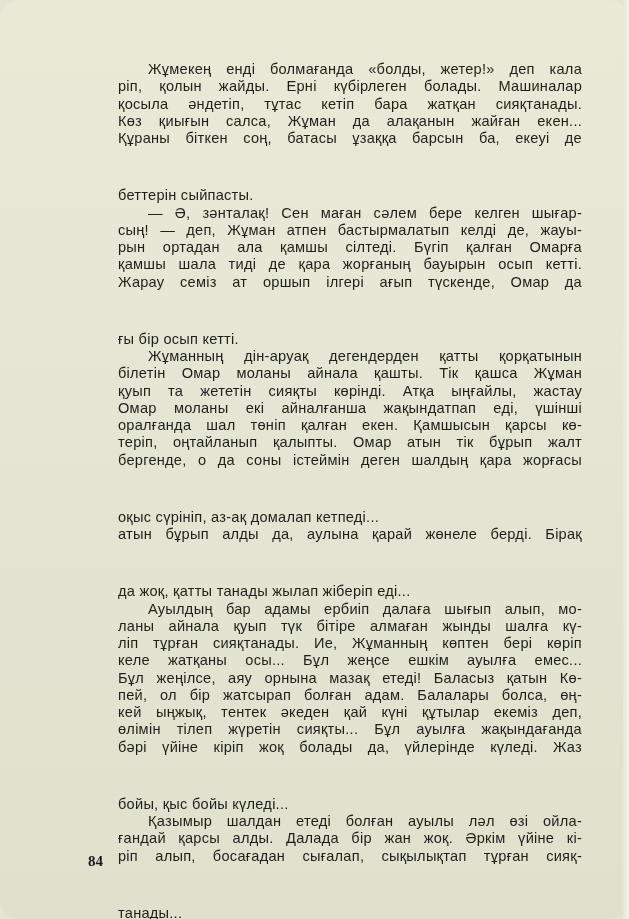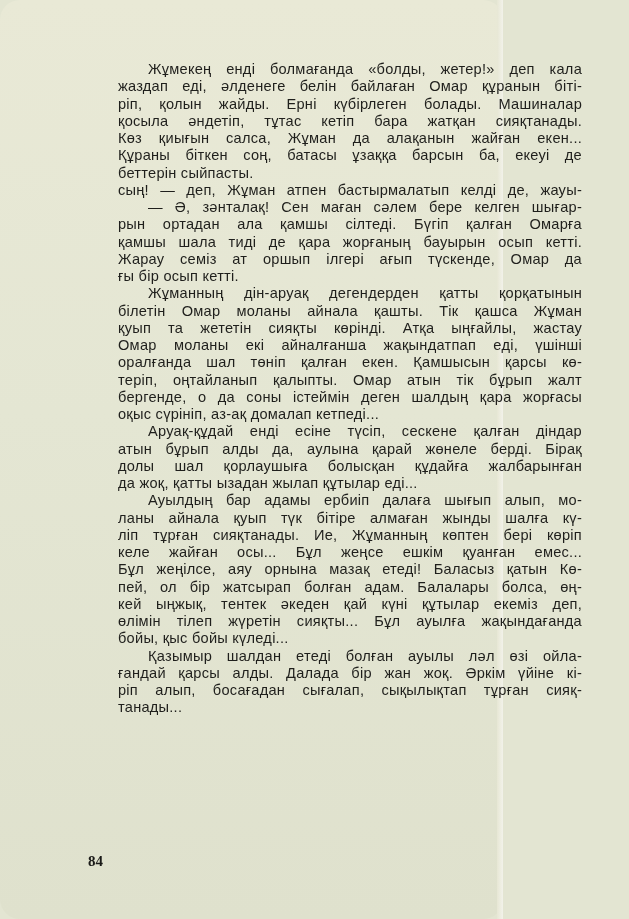--- a/index.html
+++ b/index.html
@@ -10,21 +10,21 @@
     width: 629px;
     height: 919px;
     overflow: hidden;
     background: #e3e5d2;
     position: relative;
     font-family: "Liberation Sans", sans-serif;
   }
   .page {
     position: absolute;
     left: 0; top: 0;
-    width: 503px; height: 919px;
+    width: 629px; height: 919px;
     background: linear-gradient(180deg, #e9e9d6 0%, #e4e6d3 45%, #dfe1cd 100%);
     border-radius: 20px;
   }
   .page-edge {
     position: absolute;
     right: 0; top: 0;
     width: 6px; height: 919px;
     background: linear-gradient(90deg, #e7e7d4 0%, #f2f2ea 100%);
   }
   .text-block {
@@ -47,20 +47,21 @@
   .line {
     display: block;
     text-align: justify;
     text-align-last: justify;
     white-space: nowrap;
     height: 17.25px;
     overflow: visible;
   }
   .line.last {
     text-align-last: left;
+    margin-top: 40px;
   }
   .line.indent {
     padding-left: 30px;
   }
   .page-number {
     position: absolute;
     left: 88px;
     top: 853px;
     font-family: "Liberation Serif", serif;
     font-weight: bold;
@@ -72,65 +73,63 @@
 </head>
 <body>
 
 <div class="page">
   <div class="page-edge"></div>
 
   <div class="text-block">
 
     <div class="para">
       <span class="line indent">Жұмекең енді болмағанда «болды, жетер!» деп кала</span>
-      <span class="line">жаздап еді, әлденеге белін байлаған Омар құранын біті-</span>
       <span class="line">ріп, қолын жайды. Ерні күбірлеген болады. Машиналар</span>
       <span class="line">қосыла әндетіп, тұтас кетіп бара жатқан сияқтанады.</span>
       <span class="line">Көз қиығын салса, Жұман да алақанын жайған екен...</span>
       <span class="line">Құраны біткен соң, батасы ұзаққа барсын ба, екеуі де</span>
       <span class="line last">беттерін сыйпасты.</span>
     </div>
 
 
     <div class="para">
+      <span class="line indent">— Ə, зәнталақ! Сен маған сәлем бере келген шығар-</span>
       <span class="line">сың! — деп, Жұман атпен бастырмалатып келді де, жауы-</span>
-      <span class="line indent">— Ə, зәнталақ! Сен маған сәлем бере келген шығар-</span>
       <span class="line">рын ортадан ала қамшы сілтеді. Бүгіп қалған Омарға</span>
       <span class="line">қамшы шала тиді де қара жорғаның бауырын осып кетті.</span>
       <span class="line">Жарау семіз ат оршып ілгері ағып түскенде, Омар да</span>
       <span class="line last">ғы бір осып кетті.</span>
     </div>
 
     <div class="para">
       <span class="line indent">Жұманның дін-аруақ дегендерден қатты қорқатынын</span>
       <span class="line">білетін Омар моланы айнала қашты. Тік қашса Жұман</span>
       <span class="line">қуып та жететін сияқты көрінді. Атқа ыңғайлы, жастау</span>
       <span class="line">Омар моланы екі айналғанша жақындатпап еді, үшінші</span>
       <span class="line">оралғанда шал төніп қалған екен. Қамшысын қарсы кө-</span>
       <span class="line">теріп, оңтайланып қалыпты. Омар атын тік бұрып жалт</span>
       <span class="line">бергенде, о да соны істеймін деген шалдың қара жорғасы</span>
       <span class="line last">оқыс сүрініп, аз-ақ домалап кетпеді...</span>
     </div>
 
     <div class="para">
-      <span class="line indent">Аруақ-құдай енді есіне түсіп, сескене қалған діндар</span>
       <span class="line">атын бұрып алды да, аулына қарай жөнеле берді. Бірақ</span>
-      <span class="line">долы шал қорлаушыға болысқан құдайға жалбарынған</span>
-      <span class="line last">да жоқ, қатты ызадан жылап құтылар еді...</span>
+      <span class="line last">да жоқ, қатты танады жылап жіберіп еді...</span>
     </div>
 
     <div class="para">
       <span class="line indent">Ауылдың бар адамы ербиіп далаға шығып алып, мо-</span>
       <span class="line">ланы айнала қуып түк бітіре алмаған жынды шалға кү-</span>
       <span class="line">ліп тұрған сияқтанады. Ие, Жұманның көптен бері көріп</span>
-      <span class="line">келе жайған осы... Бұл жеңсе ешкім қуанған емес...</span>
+      <span class="line">келе жатқаны осы... Бұл жеңсе ешкім ауылға емес...</span>
       <span class="line">Бұл жеңілсе, аяу орнына мазақ етеді! Баласыз қатын Кө-</span>
       <span class="line">пей, ол бір жатсырап болған адам. Балалары болса, өң-</span>
       <span class="line">кей ыңжық, тентек әкеден қай күні құтылар екеміз деп,</span>
       <span class="line">өлімін тілеп жүретін сияқты... Бұл ауылға жақындағанда</span>
+      <span class="line">бәрі үйіне кіріп жоқ болады да, үйлерінде күледі. Жаз</span>
       <span class="line last">бойы, қыс бойы күледі...</span>
     </div>
 
     <div class="para">
       <span class="line indent">Қазымыр шалдан етеді болған ауылы ләл өзі ойла-</span>
       <span class="line">ғандай қарсы алды. Далада бір жан жоқ. Əркім үйіне кі-</span>
       <span class="line">ріп алып, босағадан сығалап, сықылықтап тұрған сияқ-</span>
       <span class="line last">танады...</span>
     </div>
 

